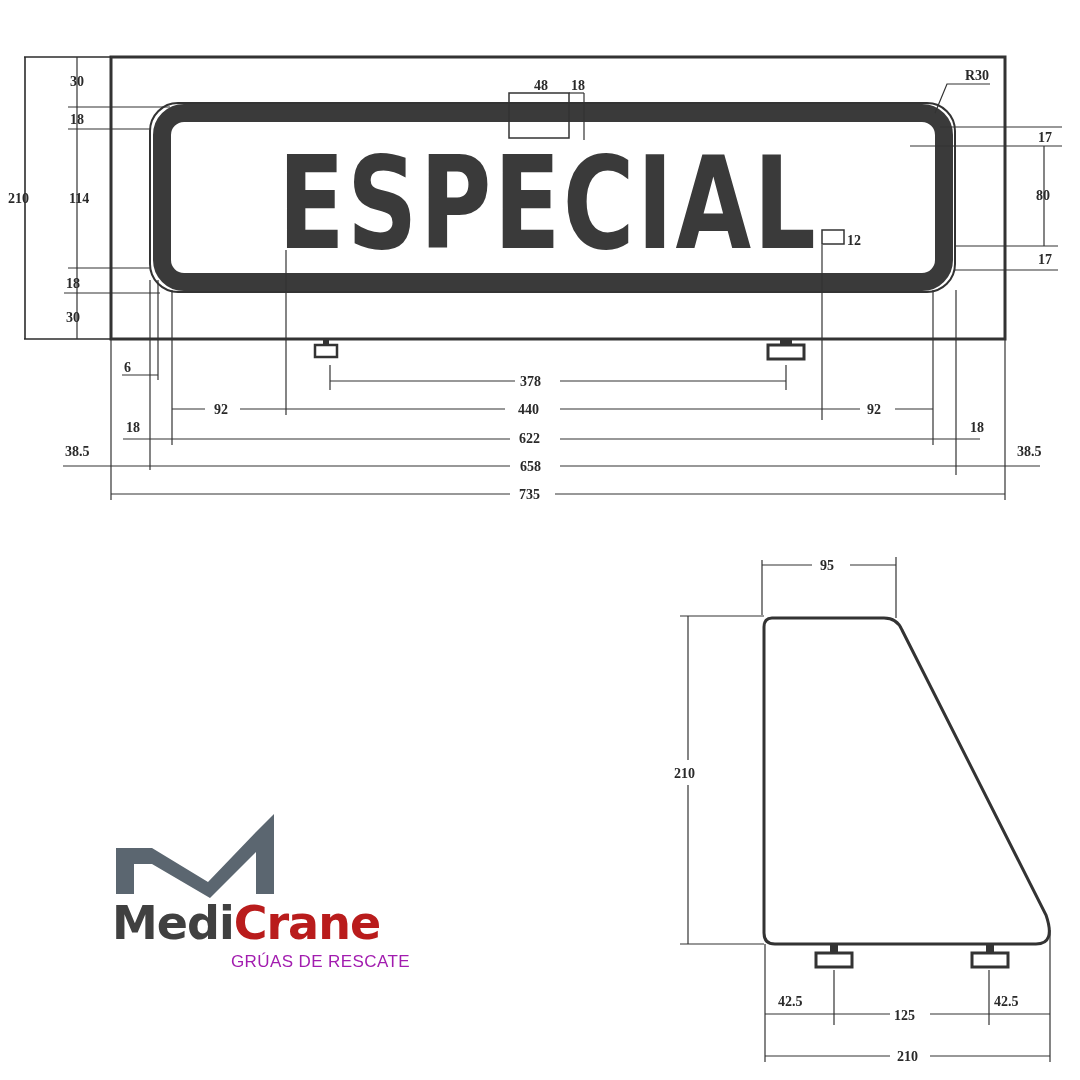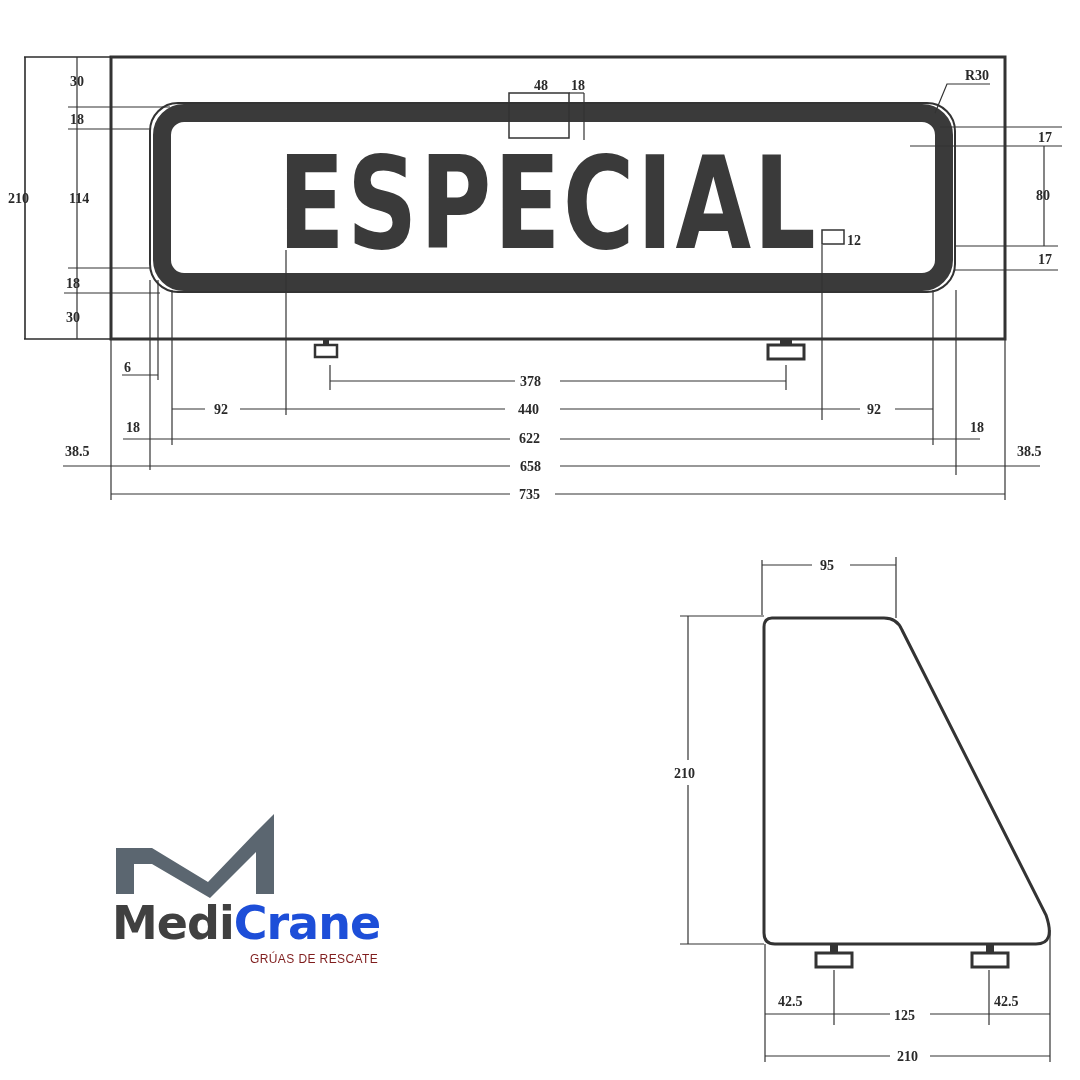--- a/index.html
+++ b/index.html
@@ -6,22 +6,22 @@
     body { width: 1080px; height: 1080px; position: relative; overflow: hidden; font-family: "Liberation Serif", serif; }
     #drawing { position: absolute; left: 0; top: 0; width: 1080px; height: 1080px; }
     .dim { font-family: "Liberation Serif", serif; font-weight: bold; font-size: 14px; fill: #2a2a2a; }
     .sign-text { font-family: "DejaVu Sans", sans-serif; font-weight: bold; font-size: 128px; fill: #3a3a3a; letter-spacing: 3px; }
     .line { stroke: #2b2b2b; stroke-width: 1.6; fill: none; }
     .thin { stroke: #333; stroke-width: 1.2; fill: none; }
     .frame { stroke: #333; stroke-width: 3; fill: none; }
     .logo { position: absolute; left: 112px; top: 812px; width: 300px; height: 160px; }
     .logo-word { position: absolute; left: 0; top: 88px; font-family: "DejaVu Sans", sans-serif; font-weight: bold; font-size: 46px; letter-spacing: -1px; line-height: 1; }
     .logo-word .orange { color: #404040; }
-    .logo-word .grey { color: #1d4ed8; }
-    .logo-tag { position: absolute; left: 138px; top: 140px; font-family: "Liberation Sans", sans-serif; font-size: 12px; color: #7f1d1d; letter-spacing: 0.4px; }
+    .logo-word .grey { color: #b91c1c; }
+    .logo-tag { position: absolute; left: 119px; top: 140px; font-family: "Liberation Sans", sans-serif; font-size: 17px; color: #a21caf; letter-spacing: 0.4px; }
   </style>
 </head>
 <body>
 
 <svg id="drawing" viewBox="0 0 1080 1080" xmlns="http://www.w3.org/2000/svg">
 
   <g>
 
     <rect class="frame" x="111" y="57" width="894" height="282"></rect>
 

